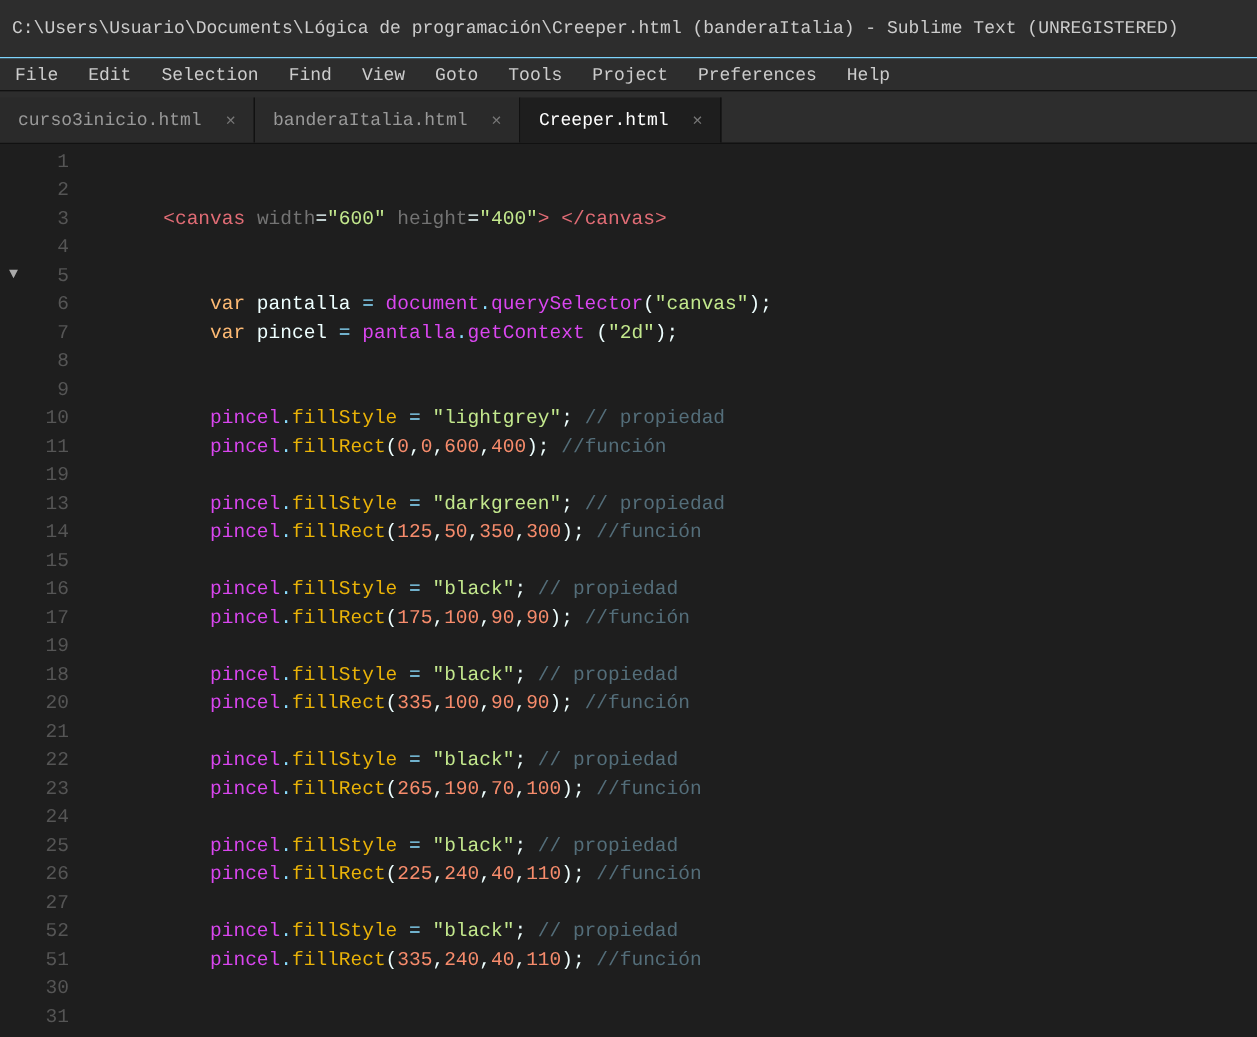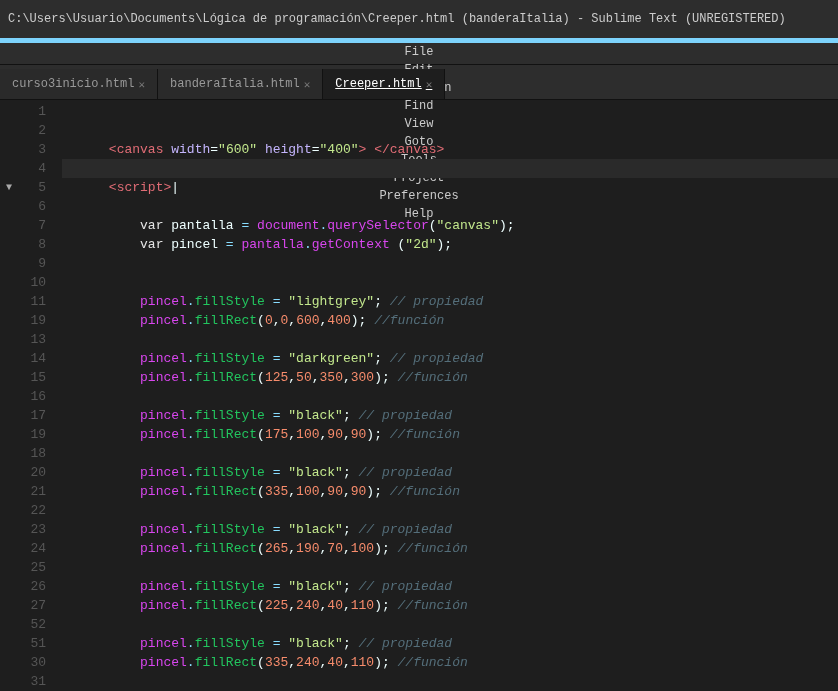--- a/index.html
+++ b/index.html
@@ -15,31 +15,30 @@
 
     
     #title-bar {
       background: #2d2d2d;
       color: #ccc;
       font-size: 12px;
       padding: 19px 8px;
       height: 22px;
       display: flex;
       align-items: center;
-      border-bottom: 5px solid #7dd3fc;
+      border-bottom: 1px solid #7dd3fc;
     }
 
     
     #menu-bar {
       background: #2d2d2d;
       height: 22px;
       display: flex;
       align-items: center;
       border-bottom: 1px solid #111;
-      flex-direction: column;
     }
     .menu-item {
       padding: 2px 10px;
       font-size: 12px;
       color: #ccc;
       cursor: pointer;
     }
 
     
     #tab-bar {
@@ -52,27 +51,26 @@
     .tab {
       height: 30px;
       display: flex;
       align-items: center;
       padding: 0 12px;
       font-size: 12px;
       color: #999;
       background: #2a2a2a;
       border-right: 1px solid #111;
       cursor: pointer;
-      gap: 0;
+      gap: 12px;
       margin-top: 23px;
     }
     .tab.active {
       background: #1e1e1e;
       color: #fff;
-      text-decoration: underline;
     }
     .tab-close {
       font-size: 11px;
       color: #777;
       margin-left: 4px;
     }
 
     
     #editor {
       display: flex;
@@ -124,30 +122,30 @@
       padding-top: 2px;
       overflow: hidden;
     }
     .code-line {
       height: 19px;
       line-height: 19px;
       white-space: pre;
     }
 
     
-    .kw { color: #e5e5e5; } 
+    .kw { color: #fdba74; } 
     .tag { color: #e06c75; } 
     .tag-bracket { color: #e06c75; } 
-    .attr { color: #c4b5fd; } 
+    .attr { color: #737373; } 
     .str { color: #c3e88d; } 
-    .prop { color: #22c55e; } 
+    .prop { color: #eab308; } 
     .obj { color: #d946ef; } 
     .method { color: #d946ef; } 
     .num { color: #f78c6c; } 
-    .comment { color: #546e7a; font-style: italic; } 
+    .comment { color: #546e7a; } 
     .punct { color: #89ddff; } 
     .plain { color: #eeffff; }
     .cursor-line { background: #2a2a2a; }
   </style>
 </head>
 <body>
 
 <div id="title-bar">
   <span>C:\Users\Usuario\Documents\Lógica de programación\Creeper.html (banderaItalia) - Sublime Text (UNREGISTERED)</span>
 </div>
@@ -259,23 +257,20 @@
 
 
     <div class="code-line">&nbsp;</div>
 
     <div class="code-line">
       <span class="tag-bracket">&lt;</span><span class="tag">canvas</span><span class="plain"> </span><span class="attr">width</span><span class="plain">=</span><span class="str">"600"</span><span class="plain"> </span><span class="attr">height</span><span class="plain">=</span><span class="str">"400"</span><span class="tag-bracket">&gt;</span><span class="plain"> </span><span class="tag-bracket">&lt;/</span><span class="tag">canvas</span><span class="tag-bracket">&gt;</span>
     </div>
 
     <div class="code-line">&nbsp;</div>
 
-    <div class="code-line cursor-line">
-      <span class="tag-bracket">&lt;</span><span class="tag">script</span><span class="tag-bracket">&gt;</span><span class="plain">|</span>
-    </div>
 
     <div class="code-line">&nbsp;</div>
 
     <div class="code-line">
       <span class="plain">    </span><span class="kw">var</span><span class="plain"> pantalla </span><span class="punct">=</span><span class="plain"> </span><span class="obj">document</span><span class="punct">.</span><span class="method">querySelector</span><span class="plain">(</span><span class="str">"canvas"</span><span class="plain">);</span>
     </div>
 
     <div class="code-line">
       <span class="plain">    </span><span class="kw">var</span><span class="plain"> pincel </span><span class="punct">=</span><span class="plain"> </span><span class="obj">pantalla</span><span class="punct">.</span><span class="method">getContext</span><span class="plain"> (</span><span class="str">"2d"</span><span class="plain">);</span>
     </div>

